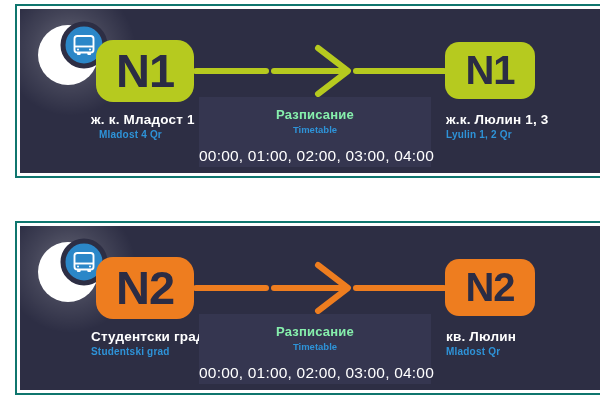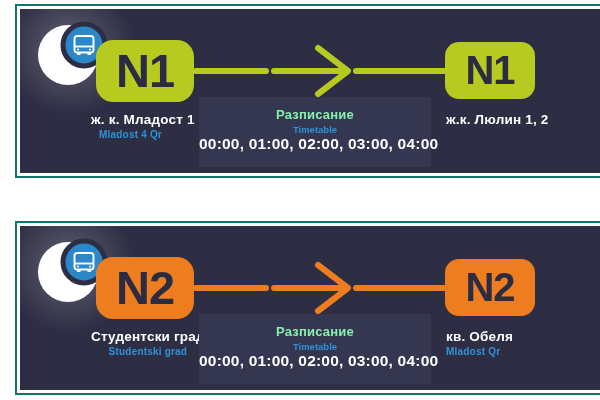--- a/index.html
+++ b/index.html
@@ -41,21 +41,21 @@
   .stop-right{left:426px;}
   .stop-bg{font-size:13.5px;font-weight:bold;color:#ffffff;letter-spacing:.2px;}
   .stop-en{font-size:10px;font-weight:bold;margin-top:2px;letter-spacing:.2px;}
   .timetable{
     position:absolute;left:179px;top:88px;width:232px;height:70px;
     text-align:center;
   }
   .tt-title{font-size:13px;font-weight:bold;color:#86efac;margin-top:10px;letter-spacing:.2px;}
   .tt-sub{font-size:9.5px;font-weight:bold;margin-top:2px;}
   .tt-times{
-    font-size:15.5px;font-weight:bold;color:#ffffff;margin-top:0;
+    font-size:15.5px;font-weight:normal;color:#ffffff;margin-top:12px;
     white-space:nowrap;letter-spacing:.2px;
   }
 </style>
 </head>
 <body>
 
 <div class="frame frame-1">
   <div class="panel" style="background: rgb(45, 46, 68);">
     <div class="glow"></div>
 
@@ -92,21 +92,22 @@
       <div class="stop-en" style="color: rgb(46, 147, 216); padding-left: 8px;">Mladost 4 Qr</div>
     </div>
 
     <div class="timetable" style="background: rgb(53, 54, 80);">
       <div class="tt-title">Разписание</div>
       <div class="tt-sub" style="color: rgb(46, 147, 216);">Timetable</div>
       <div class="tt-times">00:00, 01:00, 02:00, 03:00, 04:00</div>
     </div>
 
     <div class="stop stop-right">
-      <div class="stop-bg">ж.к. Люлин 1, 2</div>
+      <div class="stop-bg">ж.к. Люлин 1, 3</div>
+      <div class="stop-en" style="color: rgb(46, 147, 216);">Lyulin 1, 2 Qr</div>
     </div>
   </div>
 </div>
 
 <div class="frame frame-2">
   <div class="panel" style="background: rgb(45, 46, 68);">
     <div class="glow"></div>
 
     <svg class="moonbus" width="92" height="82" viewBox="0 0 92 82">
       <circle cx="40" cy="40" r="30" fill="#ffffff"></circle>
@@ -131,27 +132,27 @@
         <path d="M80 31 H151"></path>
         <path d="M124 8 L154 31 L124 54"></path>
         <path d="M162 31 H250"></path>
       </g>
     </svg>
 
     <div class="badge badge-right" style="background: rgb(238, 125, 31);">N2</div>
 
     <div class="stop stop-left">
       <div class="stop-bg">Студентски град</div>
-      <div class="stop-en" style="color: rgb(46, 147, 216); text-align: center;">Studentski grad</div>
+      <div class="stop-en" style="color: rgb(46, 147, 216);">Studentski grad</div>
     </div>
 
     <div class="timetable" style="background: rgb(53, 54, 80);">
       <div class="tt-title">Разписание</div>
       <div class="tt-sub" style="color: rgb(46, 147, 216);">Timetable</div>
       <div class="tt-times">00:00, 01:00, 02:00, 03:00, 04:00</div>
     </div>
 
     <div class="stop stop-right">
-      <div class="stop-bg">кв. Обеля</div>
+      <div class="stop-bg">кв. Люлин</div>
       <div class="stop-en" style="color: rgb(46, 147, 216);">Mladost Qr</div>
     </div>
   </div>
 </div>
 
 </body></html>

